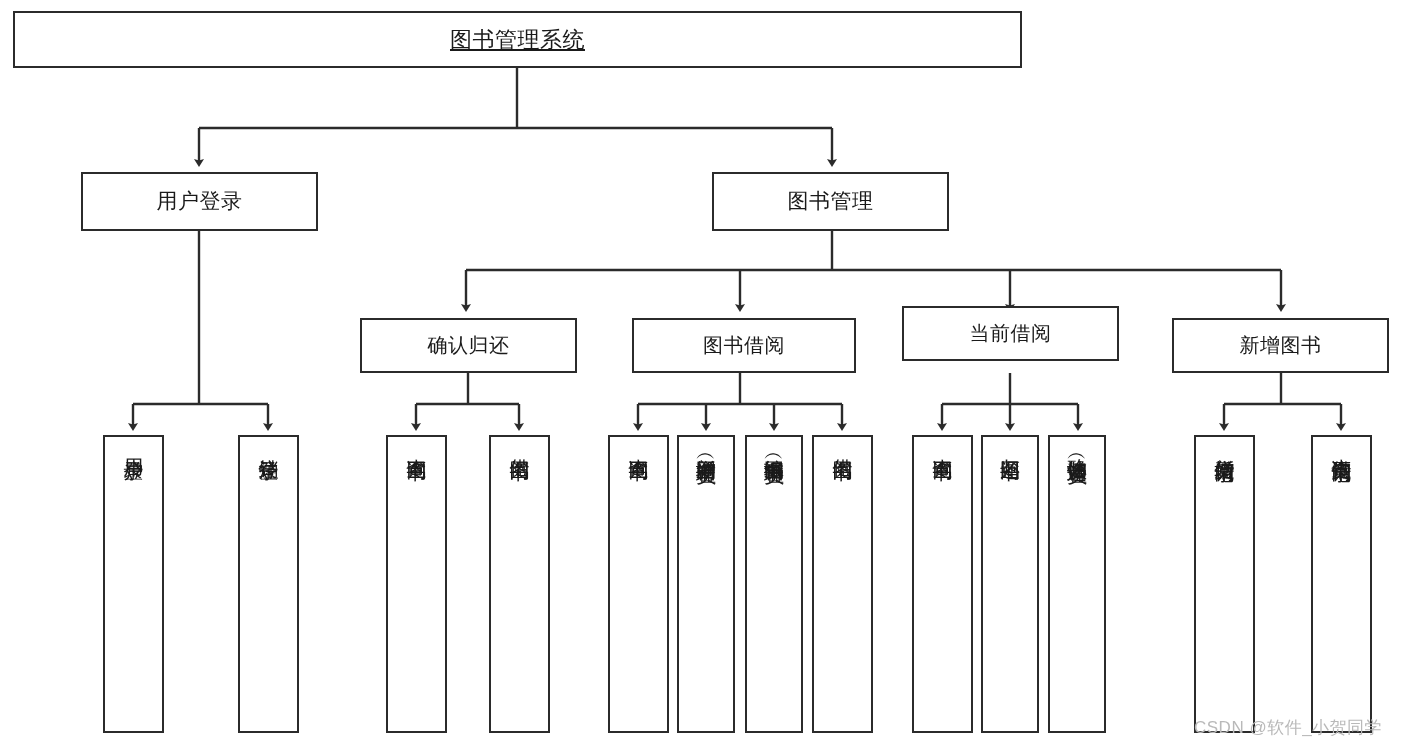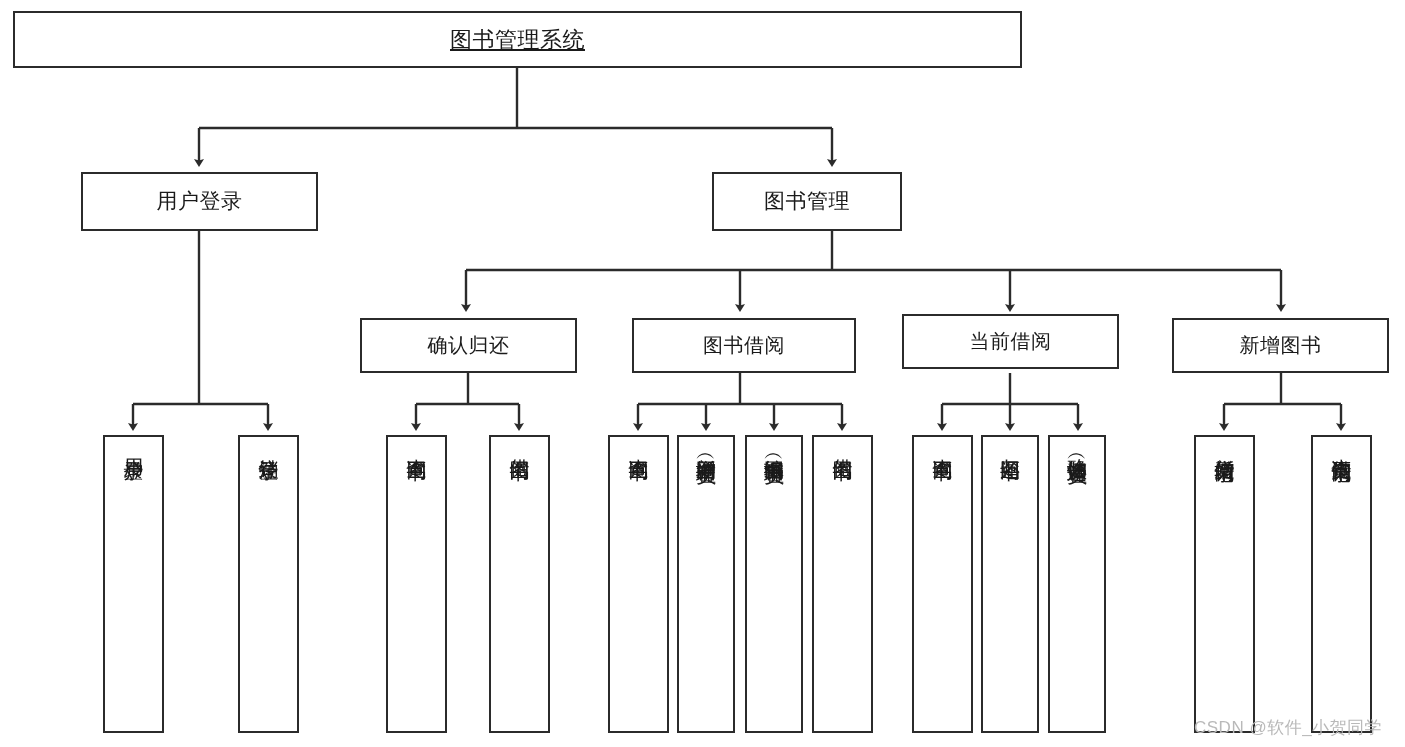--- a/index.html
+++ b/index.html
@@ -122,31 +122,31 @@
     </g>
   </svg>
 
   <div class="node horiz" id="root-node" style="left:13px; top:11px; width:1009px; height:57px;">
     <span class="label">图书管理系统</span>
   </div>
 
   <div class="node horiz lvl2" style="left:81px; top:172px; width:237px; height:59px;">
     <span class="label">用户登录</span>
   </div>
-  <div class="node horiz lvl2" style="left:712px; top:172px; width:190px; height:59px;">
+  <div class="node horiz lvl2" style="left:712px; top:172px; width:237px; height:59px;">
     <span class="label">图书管理</span>
   </div>
 
   <div class="node horiz lvl3" style="left:360px; top:318px; width:217px; height:55px;">
     <span class="label">确认归还</span>
   </div>
   <div class="node horiz lvl3" style="left:632px; top:318px; width:224px; height:55px;align-items:center;">
     <span class="label">图书借阅</span>
   </div>
-  <div class="node horiz lvl3" style="left:902px; top:314px; width:217px; height:55px;">
+  <div class="node horiz lvl3" style="left:902px; top:306px; width:217px; height:55px;">
     <span class="label">当前借阅</span>
   </div>
   <div class="node horiz lvl3" style="left:1172px; top:318px; width:217px; height:55px;">
     <span class="label">新增图书</span>
   </div>
 
   <div class="node vert leaf" style="left:103px; top:435px; width:61px; height:298px;">
     <span class="label">用户登录</span>
   </div>
   <div class="node vert leaf" style="left:238px; top:435px; width:61px; height:298px;">

